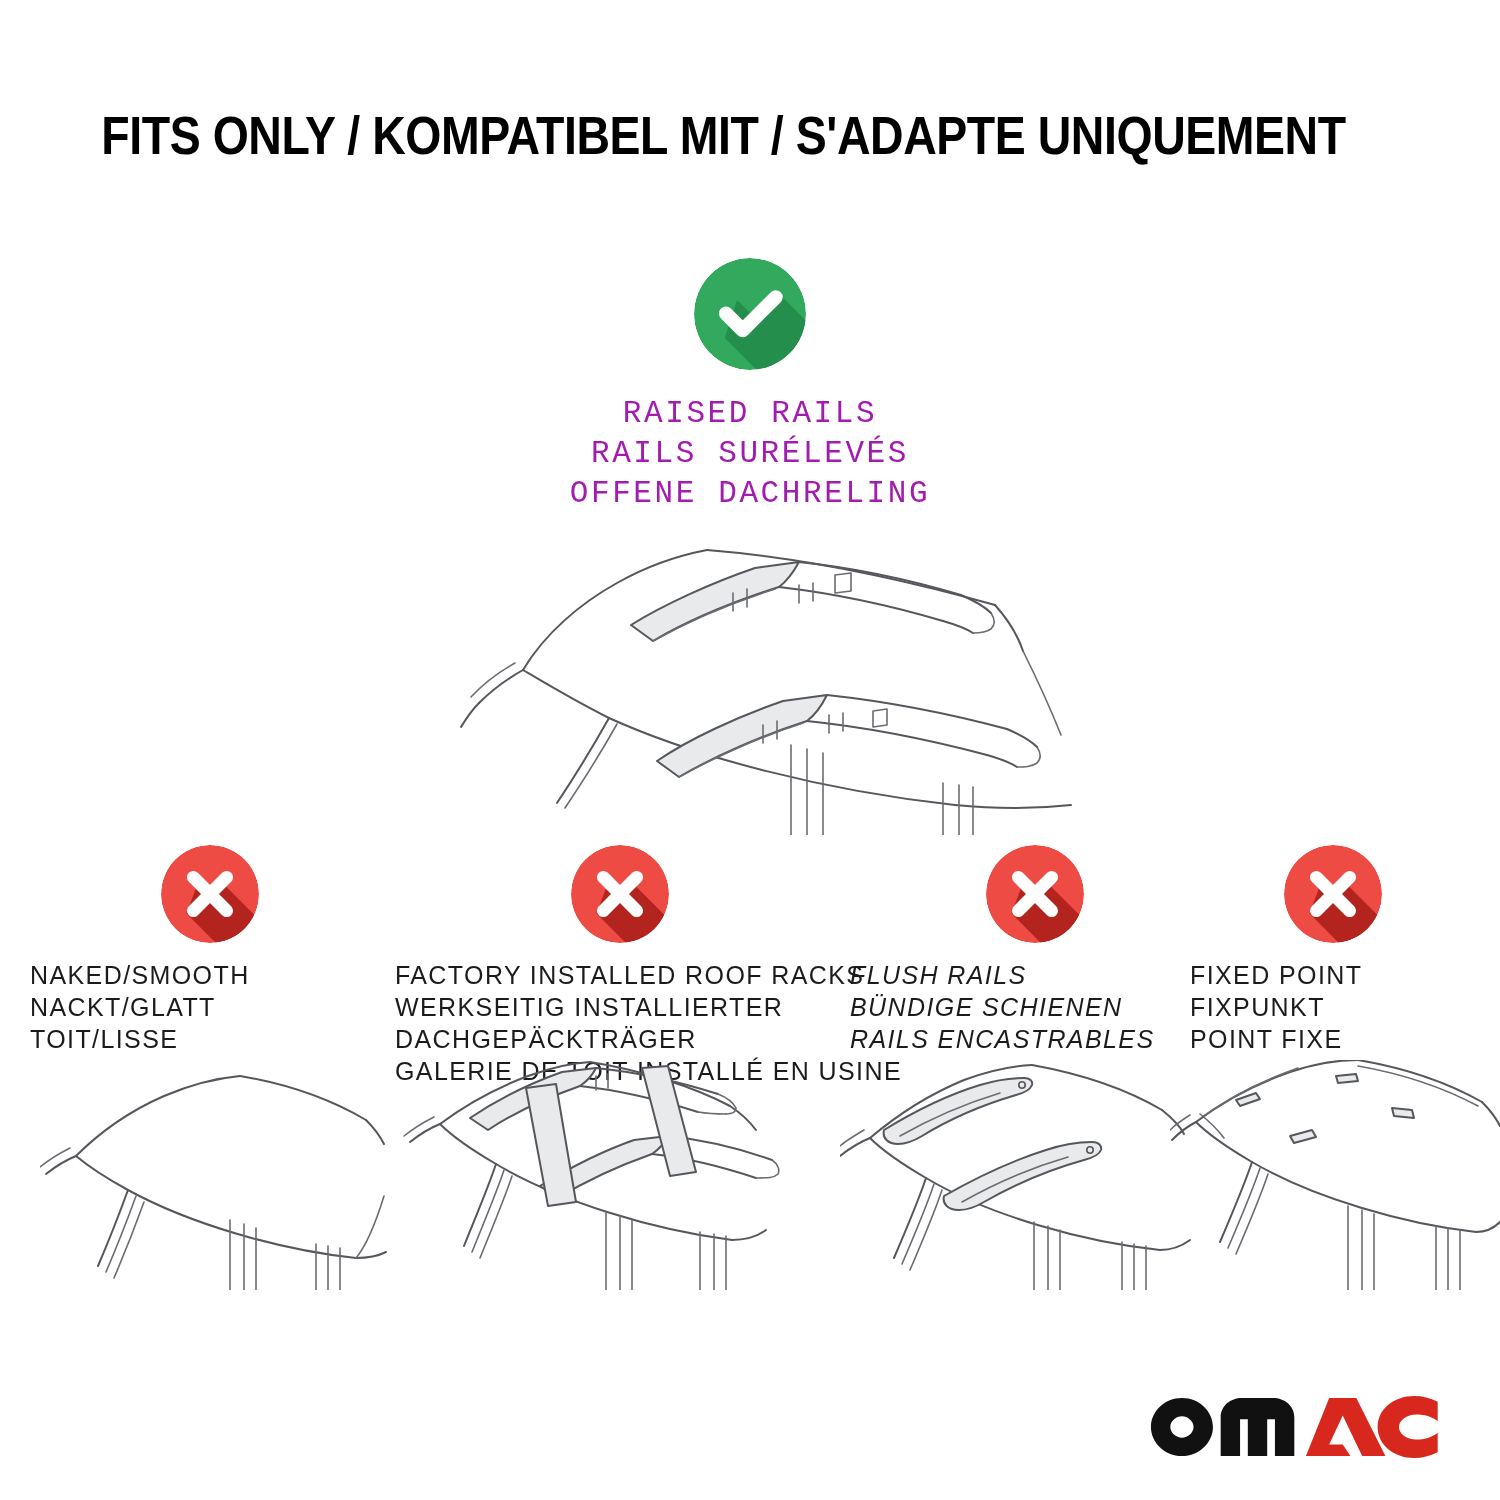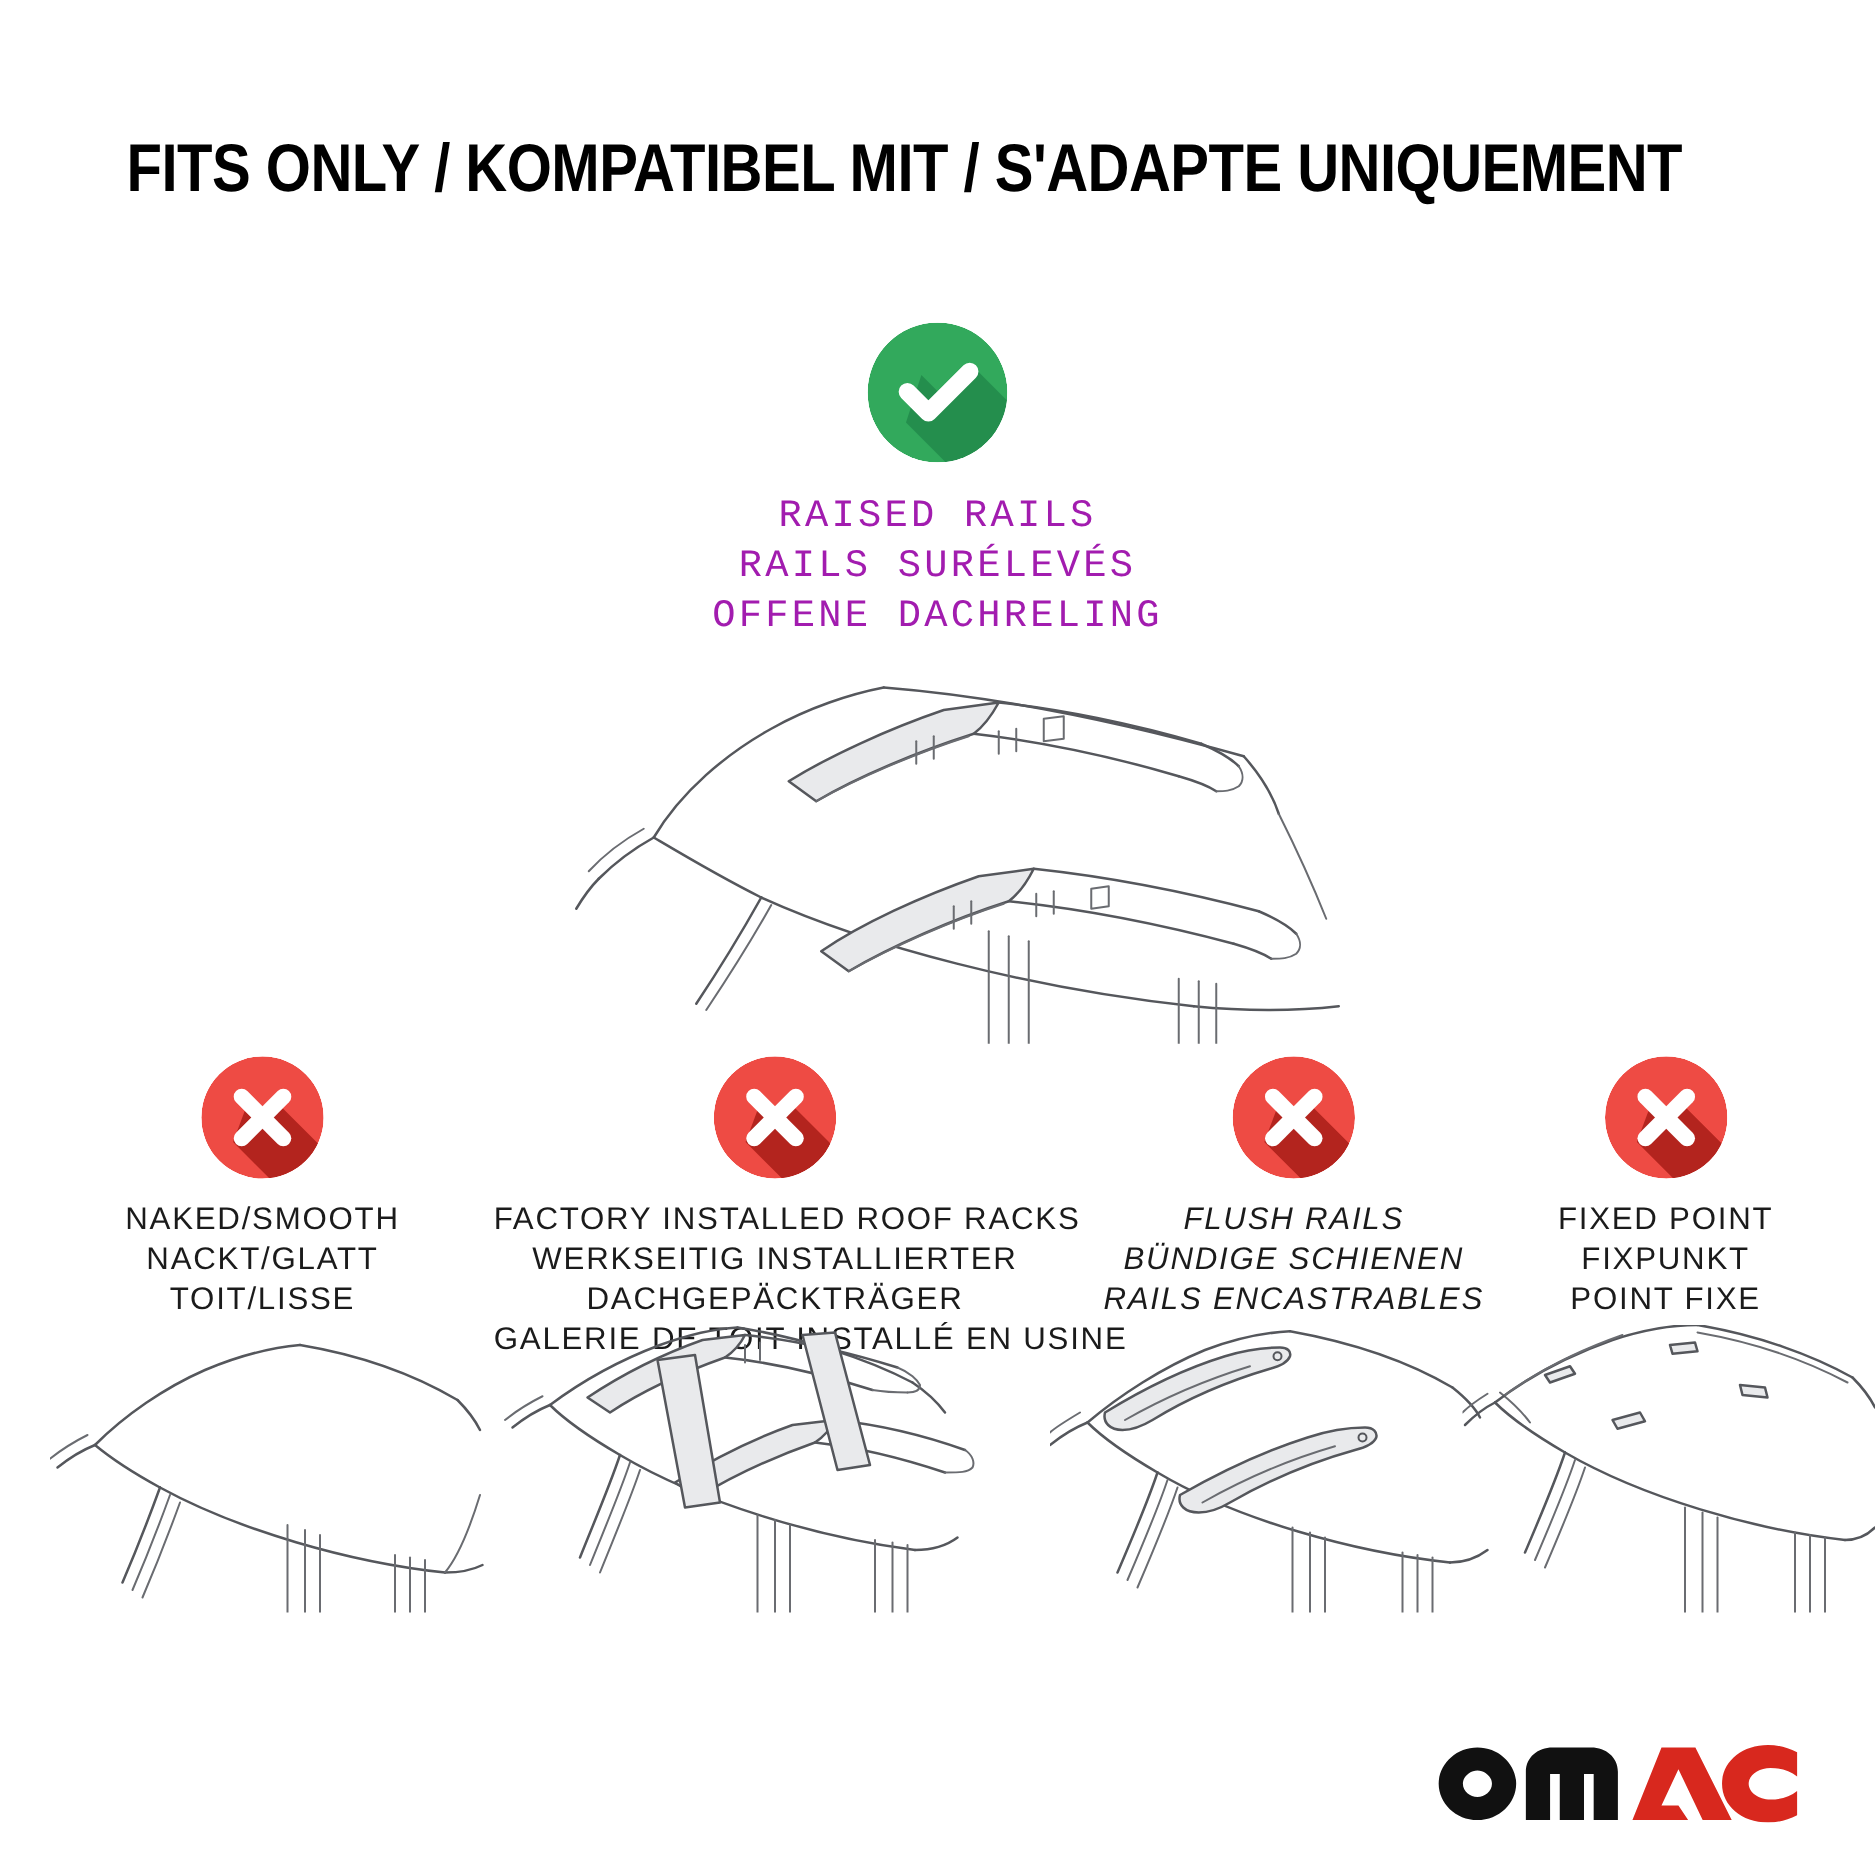--- a/index.html
+++ b/index.html
@@ -82,21 +82,20 @@
   #rejected-row {
     position: absolute;
     top: 845px;
     left: 0;
     width: 1500px;
     height: 620px;
   }
   .reject-col {
     position: absolute;
     top: 0;
-    text-align: center;
   }
   .reject-icon {
     width: 98px;
     height: 98px;
     margin: 0 auto;
   }
   .reject-labels {
     margin-top: 16px;
   }
   .reject-line {

